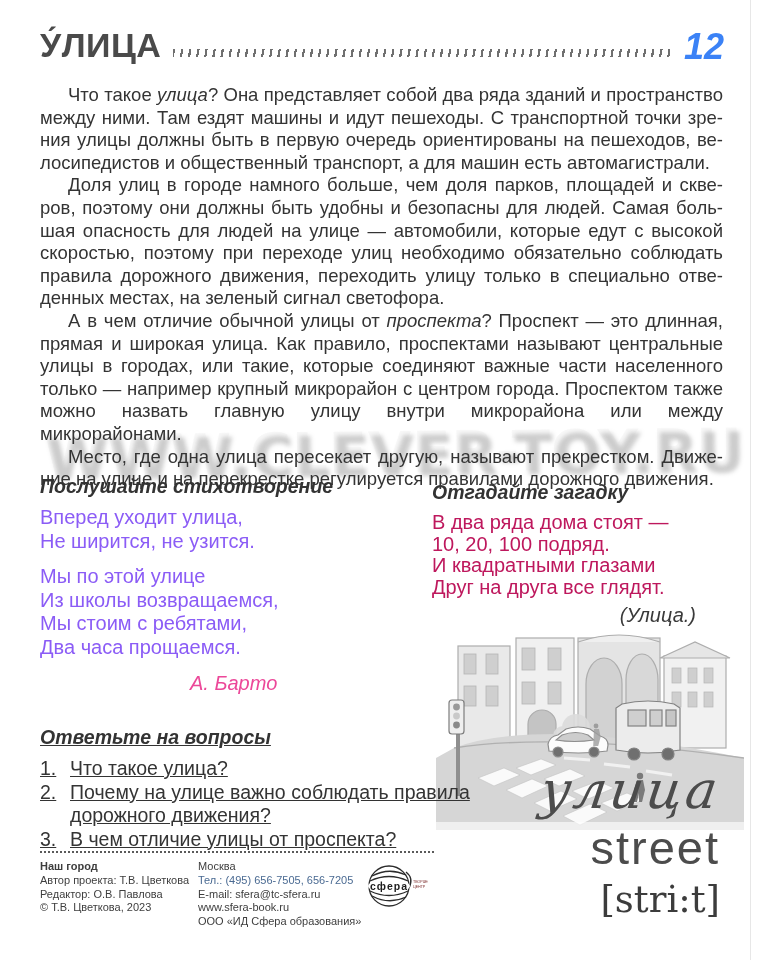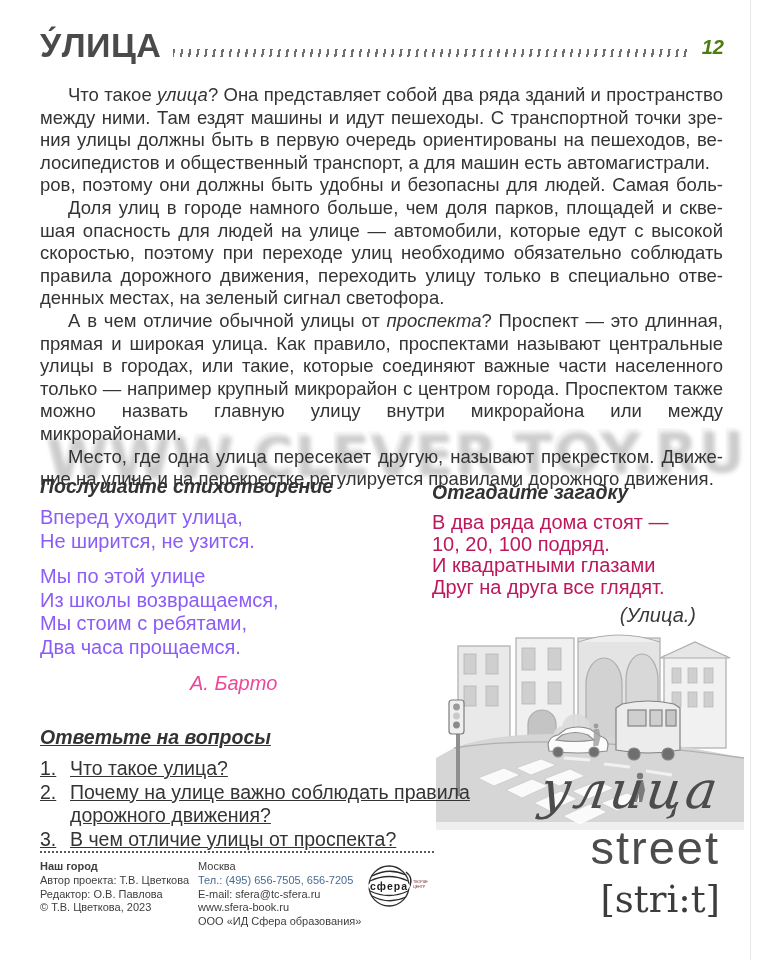--- a/index.html
+++ b/index.html
@@ -8,21 +8,21 @@
     font-family:"Liberation Sans", sans-serif; color:#333; overflow:hidden;
     margin:0 auto;
   }
   .page-edge { position:absolute; right:7px; top:0; bottom:0; width:1px; background:#e7e7e7; }
 
   
   .header { position:absolute; left:40px; top:26px; width:684px; display:flex; align-items:flex-end; }
   .title { font-size:34px; font-weight:bold; color:#4a4a4a; letter-spacing:.5px; line-height:38px; white-space:nowrap; }
   .dotband { flex:1; height:8px; margin:0 14px 7px 12px;
     background:repeating-linear-gradient(100deg, #565656 0 2.2px, transparent 2.2px 8px); opacity:.85; }
-  .pagenum { font-size:20px; font-weight:bold; font-style:italic; color:#4d7c0f; line-height:34px; }
+  .pagenum { font-size:36px; font-weight:bold; font-style:italic; color:#3b82f6; line-height:34px; }
 
   
   .article { position:absolute; left:40px; top:84px; width:683px; font-size:18.5px; line-height:22.6px; color:#343434; }
   .article .line { text-align:justify; text-align-last:justify; }
   .article .line.last { text-align-last:left; }
   .article .line.first { text-indent:28px; }
   .it { font-style:italic; }
 
   
   .sec-heading { font-weight:bold; font-style:italic; font-size:19.5px; color:#333; margin:0 0 8px 0; }
@@ -82,22 +82,22 @@
   <div class="watermark">WWW.CLEVER-TOY.RU</div>
 
   <div class="article">
       <div class="para">
         <div class="line first"><span>Что такое </span><span class="it">улица</span><span>? Она представляет собой два ряда зданий и пространство</span></div>
         <div class="line"><span>между ними. Там ездят машины и идут пешеходы. С транспортной точки зре-</span></div>
         <div class="line"><span>ния улицы должны быть в первую очередь ориентированы на пешеходов, ве-</span></div>
         <div class="line last"><span>лосипедистов и общественный транспорт, а для машин есть автомагистрали.</span></div>
       </div>
       <div class="para">
+        <div class="line first"><span>Доля улиц в городе намного больше, чем доля парков, площадей и скве-</span></div>
         <div class="line"><span>ров, поэтому они должны быть удобны и безопасны для людей. Самая боль-</span></div>
-        <div class="line first"><span>Доля улиц в городе намного больше, чем доля парков, площадей и скве-</span></div>
         <div class="line"><span>шая опасность для людей на улице — автомобили, которые едут с высокой</span></div>
         <div class="line"><span>скоростью, поэтому при переходе улиц необходимо обязательно соблюдать</span></div>
         <div class="line"><span>правила дорожного движения, переходить улицу только в специально отве-</span></div>
         <div class="line last"><span>денных местах, на зеленый сигнал светофора.</span></div>
       </div>
       <div class="para">
         <div class="line first"><span>А в чем отличие обычной улицы от </span><span class="it">проспекта</span><span>? Проспект — это длинная,</span></div>
         <div class="line"><span>прямая и широкая улица. Как правило, проспектами называют центральные</span></div>
         <div class="line"><span>улицы в городах, или такие, которые соединяют важные части населенного</span></div>
         <div class="line"><span>только — например крупный микрорайон с центром города. Проспектом также</span></div>

